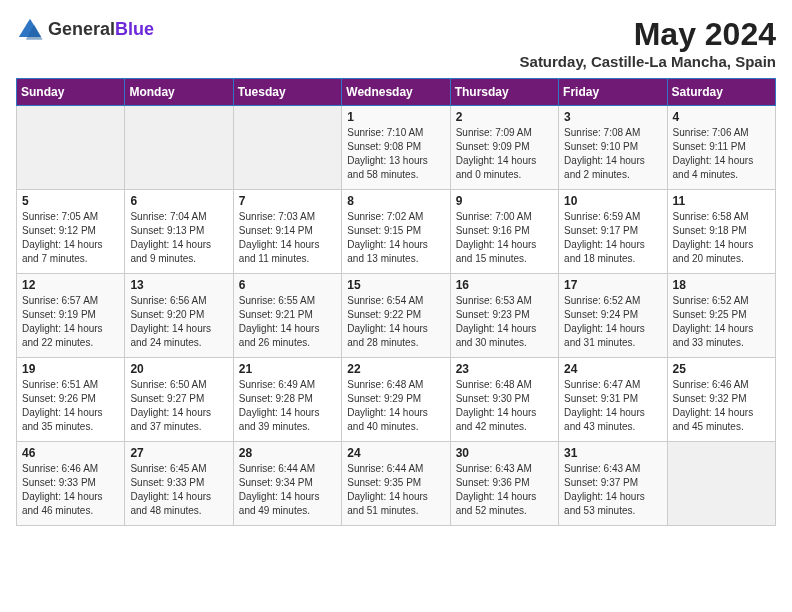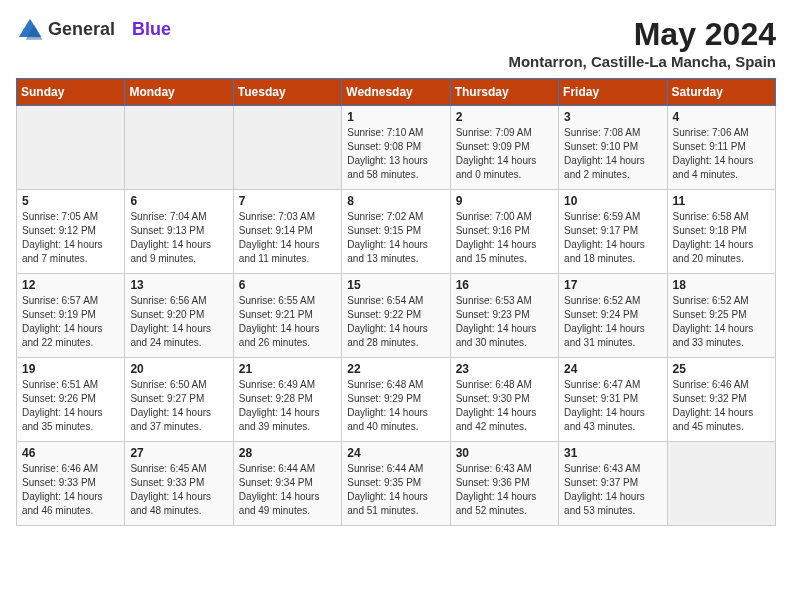--- a/index.html
+++ b/index.html
@@ -49,21 +49,21 @@
       font-size: 15px;
       color: #333;
       font-weight: bold;
     }
     table {
       width: 100%;
       border-collapse: collapse;
       table-layout: fixed;
     }
     thead tr th {
-      background-color: #c2410c;
+      background-color: #701a75;
       color: #fff;
       font-size: 12px;
       font-weight: bold;
       padding: 6px 4px;
       text-align: left;
       border: 1px solid #2e75c3;
     }
     tbody tr td {
       border: 1px solid #ccc;
       vertical-align: top;
@@ -95,29 +95,29 @@
 </head>
 <body>
 
 <div class="header">
   <div class="logo">
     <svg class="logo-icon" viewBox="0 0 40 40">
       <polygon points="20,4 36,30 4,30" fill="#2e75c3"></polygon>
       <polygon points="26,12 38,34 14,34" fill="#1a5a9a" opacity="0.5"></polygon>
     </svg>
     <div>
-      <div style="display:flex;gap:17px;">
+      <div style="display:flex;gap:0;">
         <span class="logo-text-general">General</span>
           <span class="logo-text-blue">Blue</span>
       </div>
     </div>
   </div>
   <div class="title-block">
     <div class="title-month">May 2024</div>
-    <div class="title-location">Montarron, Castille-La Mancha, Spain</div>
+    <div class="title-location">Saturday, Castille-La Mancha, Spain</div>
   </div>
 </div>
 
 <table>
   <thead>
     <tr>
 
     <th>Sunday</th>
         <th>Monday</th>
         <th>Tuesday</th>

